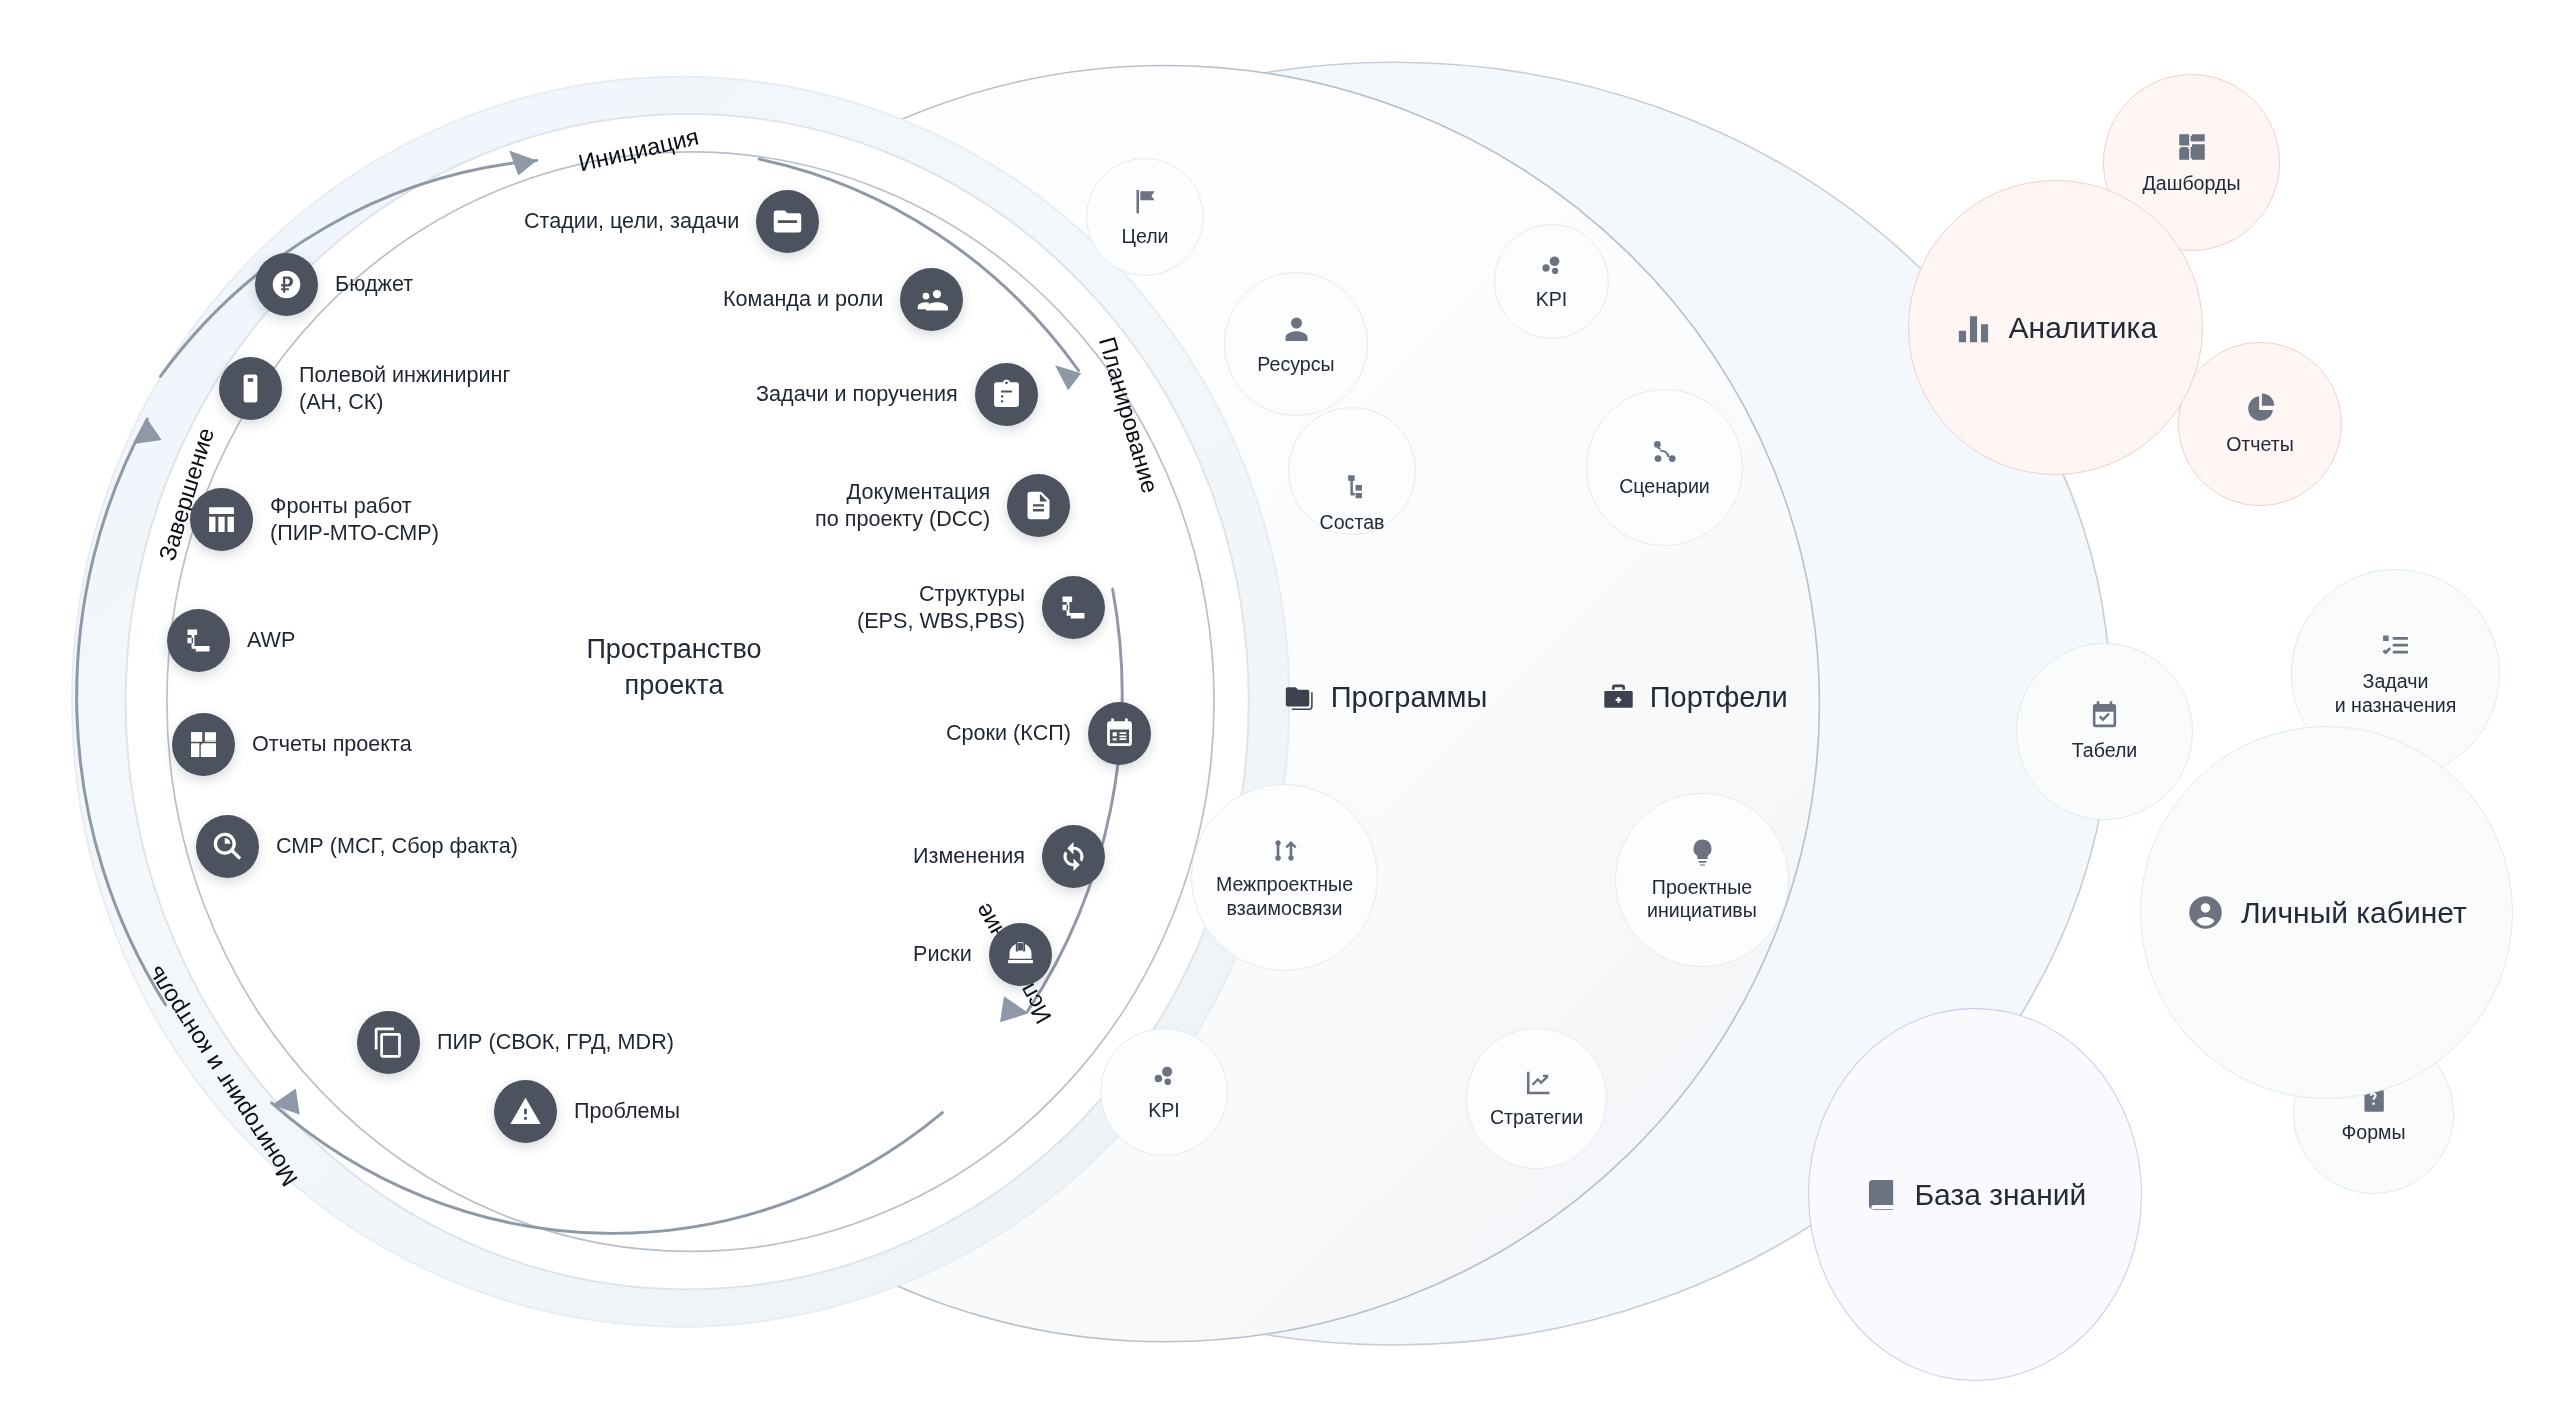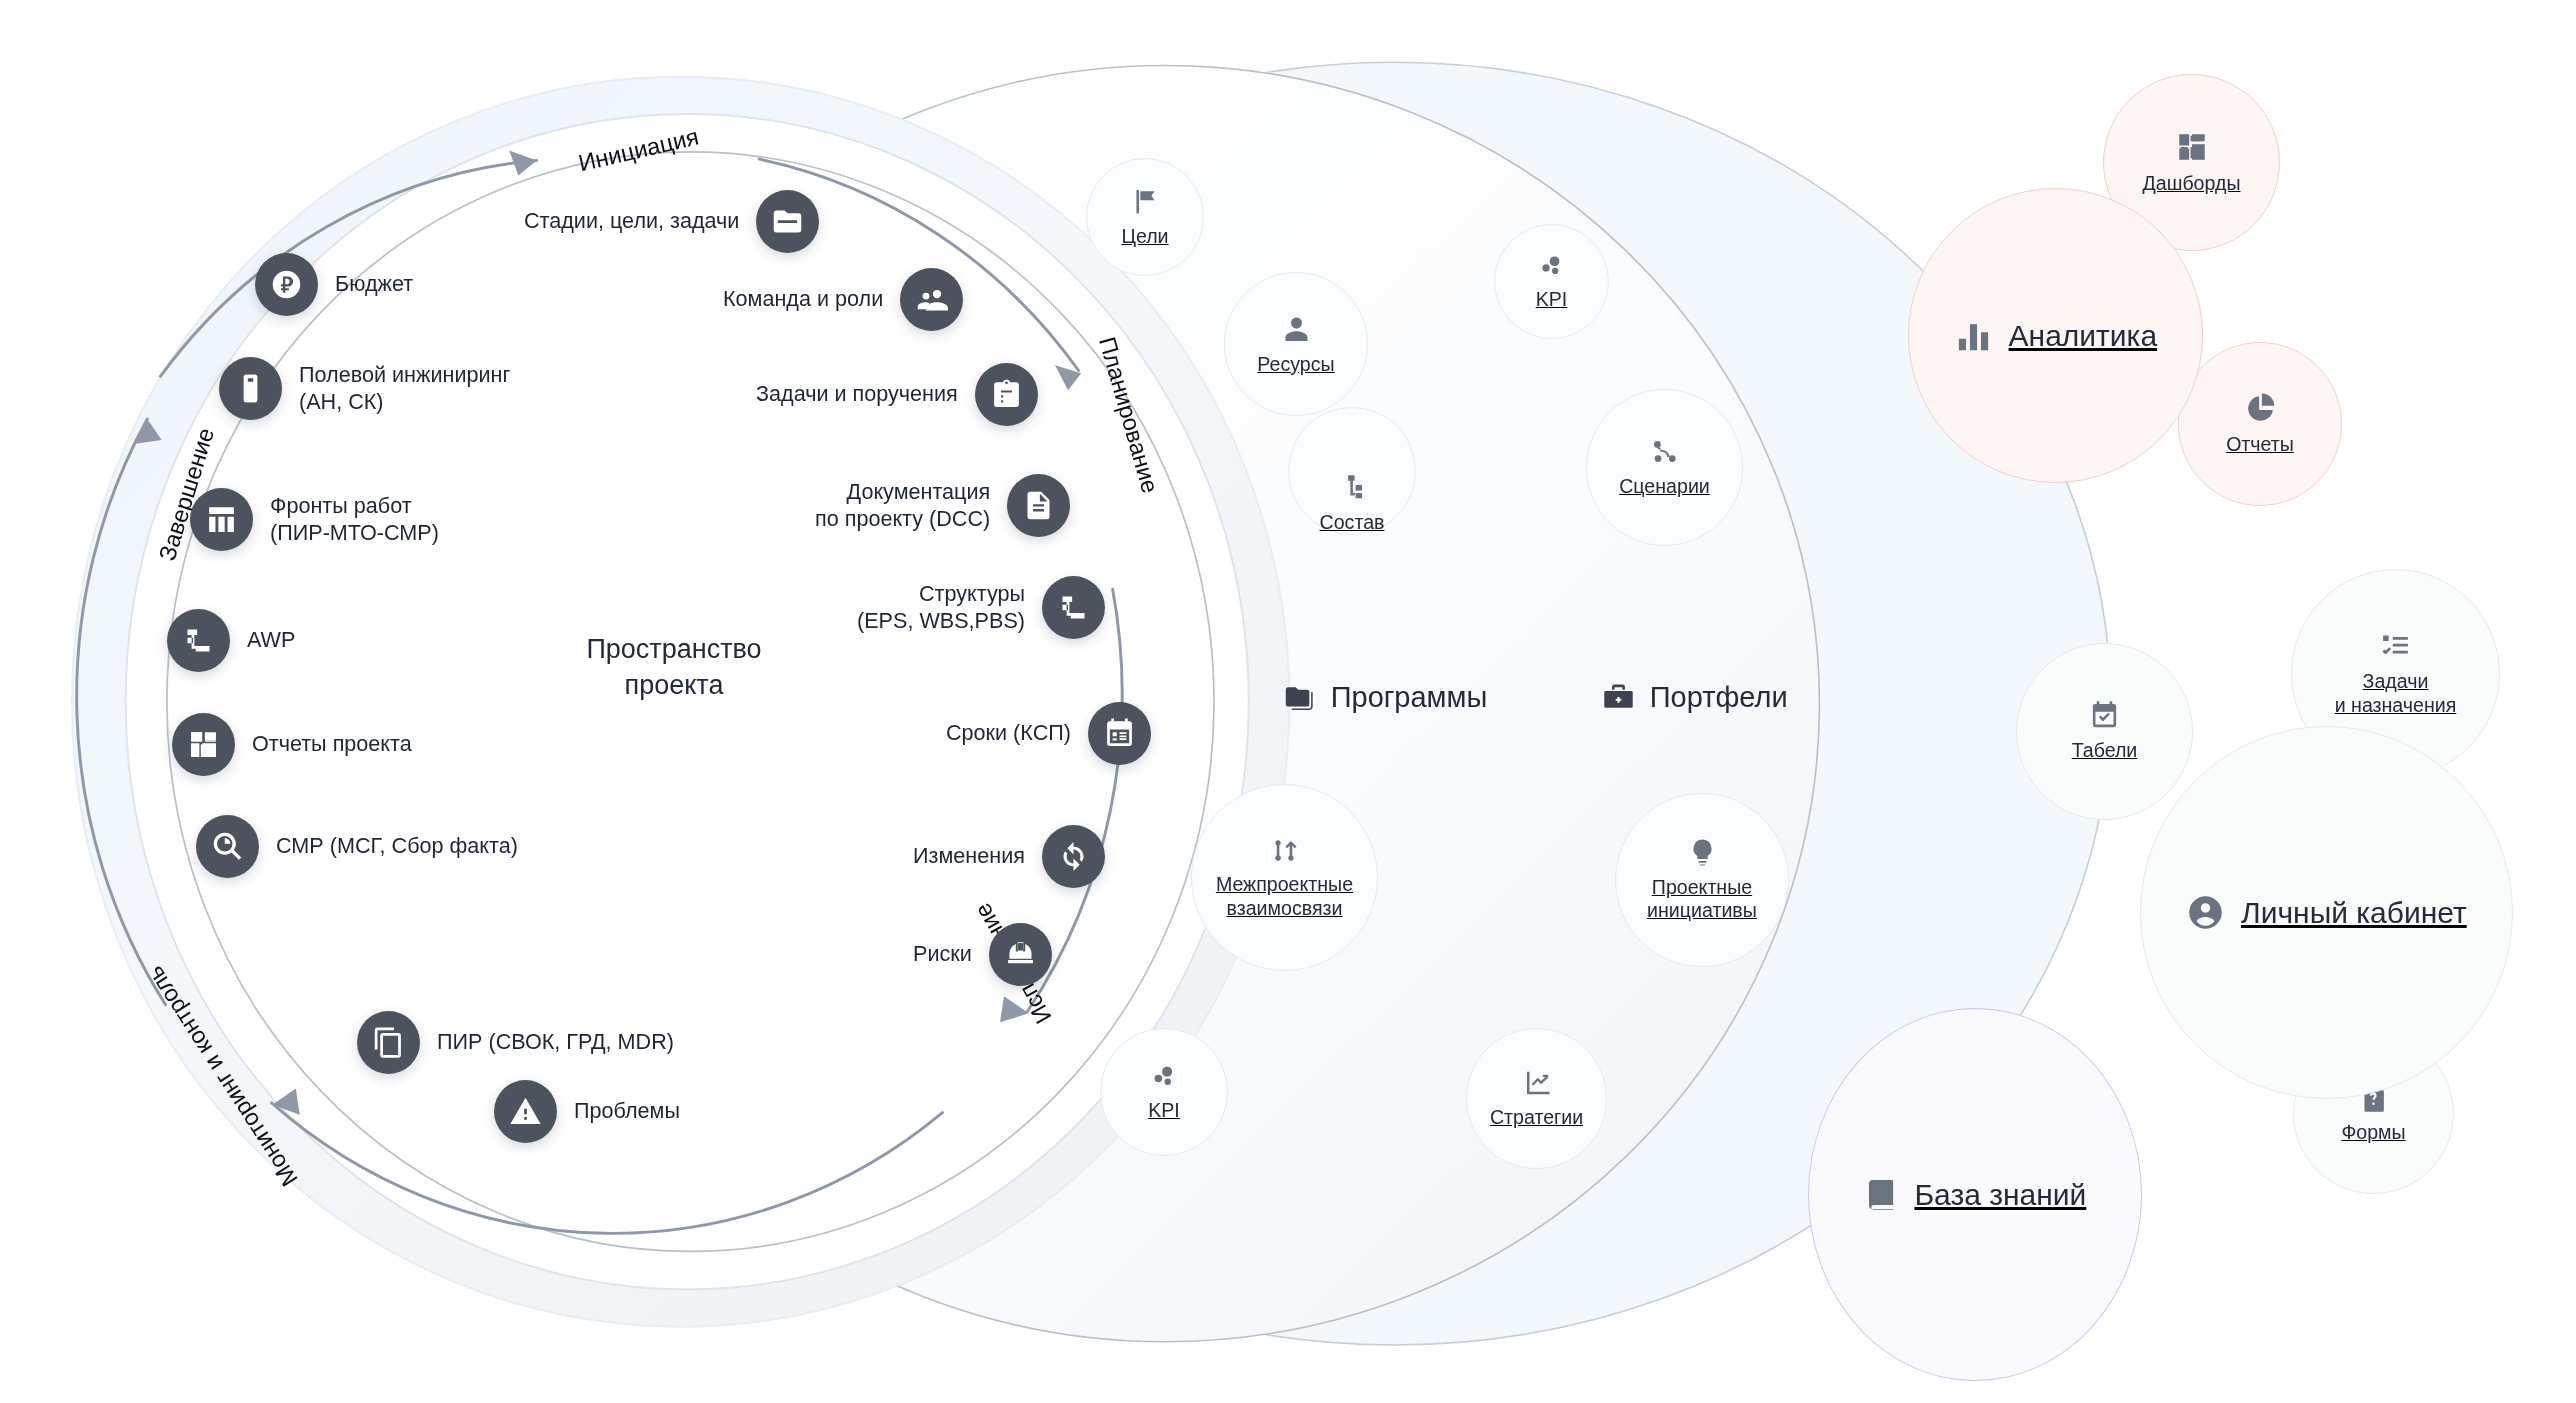--- a/index.html
+++ b/index.html
@@ -62,21 +62,20 @@
   .bubble {
     position: absolute;
     border-radius: 50%;
     display: flex;
     flex-direction: column;
     align-items: center;
     justify-content: center;
     text-align: center;
     background: #fbfdfe;
     border: 1.3px solid #e2ecf1;
-    text-decoration: underline;
   }
   .bubble .bi { margin-bottom: 7.9px; }
   .bubble .bi svg { fill: #6b7280; display: block; }
   .bubble .bl {
     font-size: 19.6px;
     color: #232a38;
     line-height: 1.2;
     white-space: pre-line;
   }
   .bubble.pink { background: #fdf6f5; border-color: #f6cdc8; }
@@ -451,21 +450,21 @@
   <div class="bubble pink" style="left:2178px; top:342px; width:164px; height:164px;">
     <span class="bi">
       <svg viewBox="0 0 24 24" width="33" height="33">
           <path d="M11 3a9 9 0 1 0 10 10h-10z"></path>
           <path d="M13 1v9h9A9 9 0 0 0 13 1z"></path>
         </svg>
     </span>
     <span class="bl">Отчеты</span>
   </div>
 
-  <div class="bubble pink big-h" style="left:1908px; top:188px; width:295px; height:295px;">
+  <div class="bubble pink big-h" style="left:1908px; top:180px; width:295px; height:295px;">
     <span class="bi">
       <svg viewBox="0 0 24 24" width="39" height="39">
           <path d="M3 14h4.4v7H3zm6.8-9h4.4v16H9.8zM16.6 10H21v11h-4.4z"></path>
         </svg>
     </span>
     <span class="bl">Аналитика</span>
   </div>
 
   <div class="bubble mist" style="left:2291px; top:569px; width:209px; height:209px;">
     <span class="bi">

